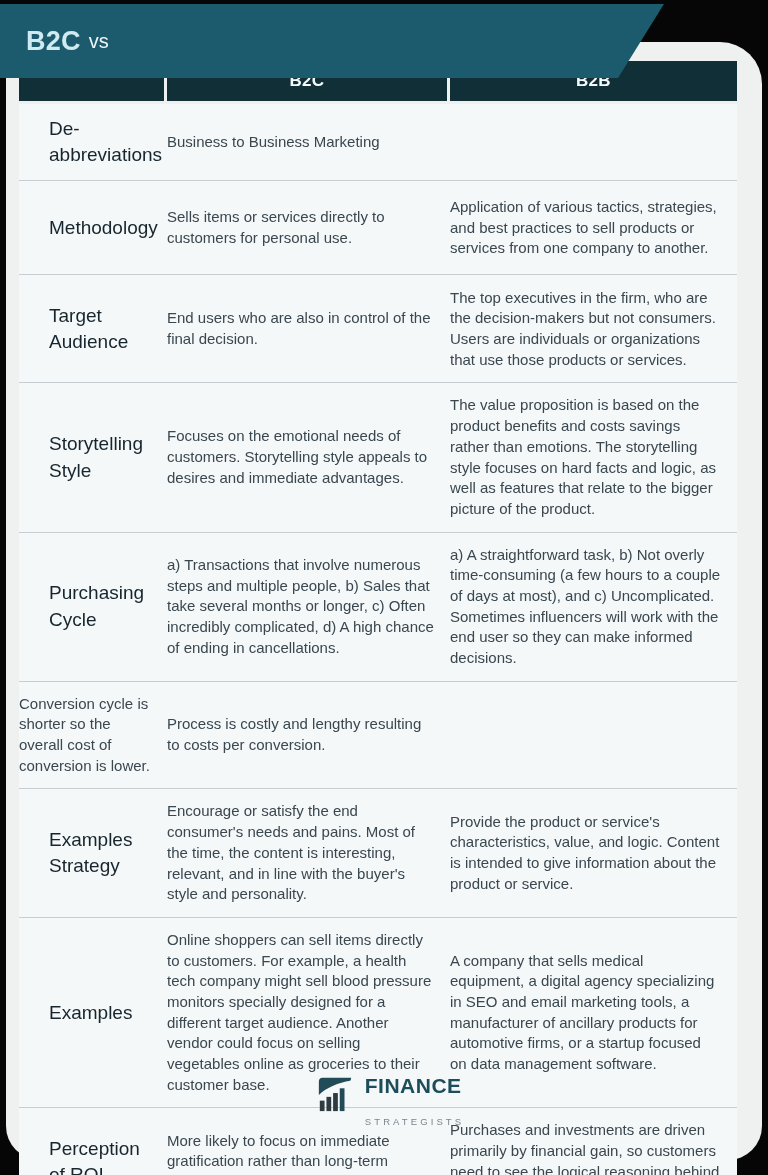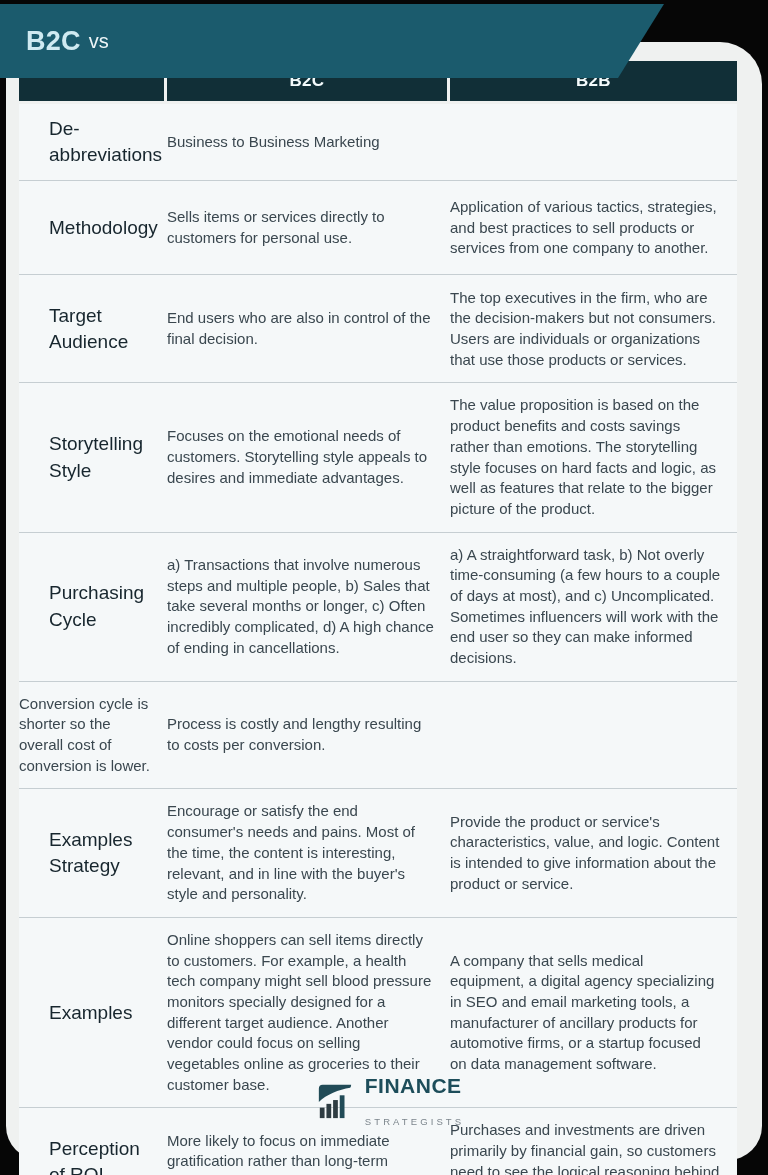--- a/index.html
+++ b/index.html
@@ -31,21 +31,21 @@
   .trow { display:grid; grid-template-columns:148px 283px 1fr; border-bottom:1px solid #c6ced2; }
   .trow .cell { display:flex; align-items:center; padding:12px 16px 12px 0;
                 font-size:15px; line-height:1.38; color:#3a474f; }
   .trow .label { font-weight:400; color:#17262e; font-size:19px; padding-left:2px;margin-left:28px; }
   .r1{min-height:44px;} .r2{min-height:94px;} .r3{min-height:108px;}
   .r4{min-height:135px;} .r5{min-height:132px;} .r6{min-height:54px;}
   .r7{min-height:119px;} .r8{min-height:178px;} .r9{min-height:103px;}
 
   
   .footer { position:absolute; left:0; right:0; top:1075px; display:flex;
-            align-items:center; justify-content:center; gap:11px;padding-left:12px; }
+            justify-content:center; gap:11px;padding-left:12px; }
   .logo-icon { width:38px; height:38px; flex:0 0 auto; }
   .brand { display:flex; flex-direction:column; line-height:1; }
   .brand .primary { font-size:21px; font-weight:700; color:#1d4d5a; letter-spacing:.5px; }
   .brand .secondary { font-size:9.5px; font-weight:400; color:#7c858c;
                       letter-spacing:3.1px; margin-top:21px; }
 </style>
 </head>
 <body>
 
 <div id="canvas">

